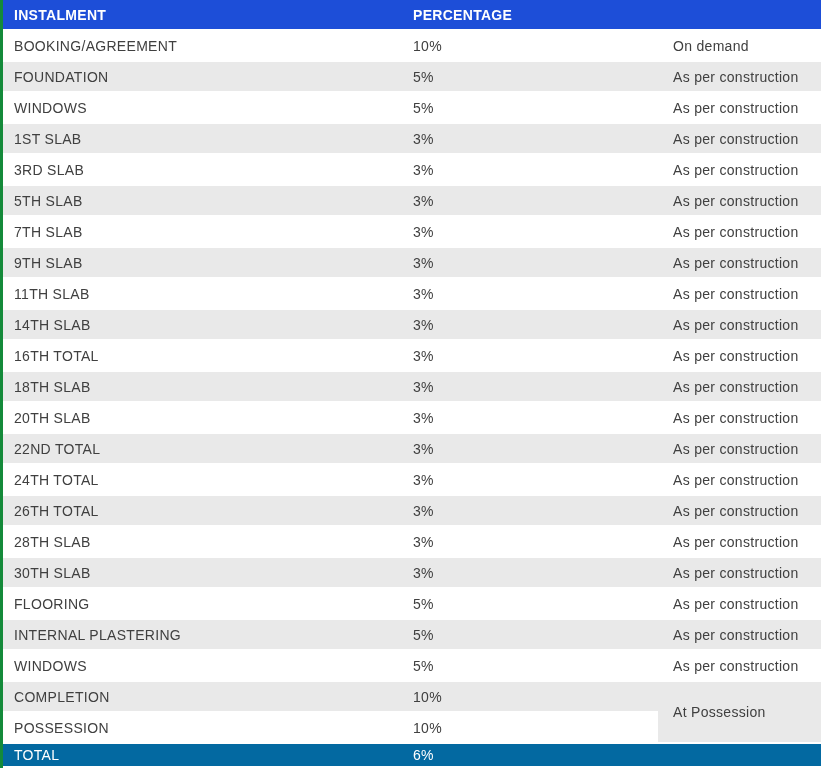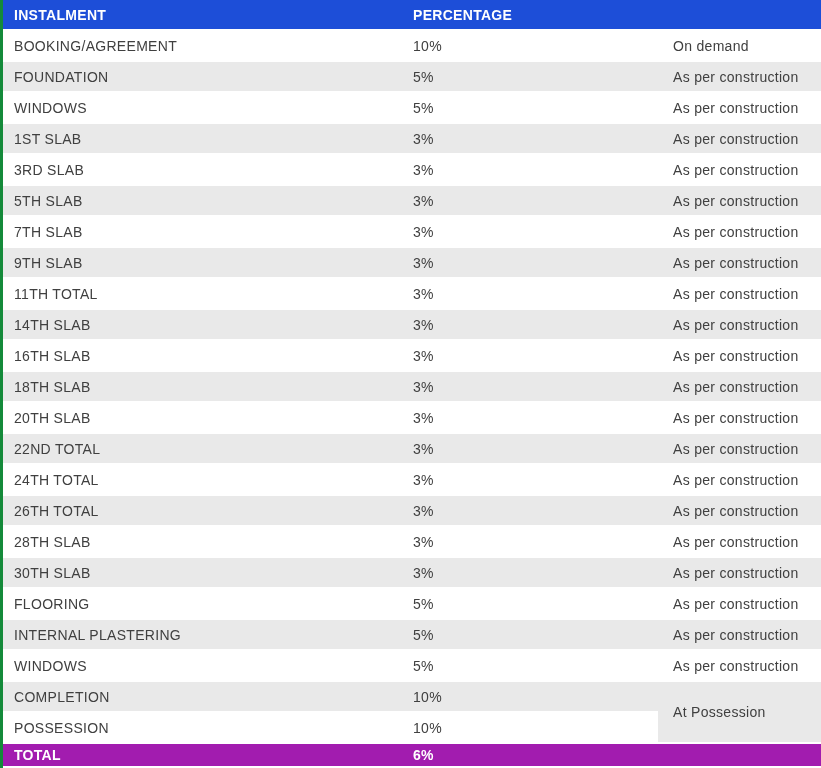--- a/index.html
+++ b/index.html
@@ -43,23 +43,23 @@
   thead th {
     background: #1d4ed8;
     color: #ffffff;
     font-weight: 700;
     height: 29px;
   }
   tbody tr.alt td { background: #e9e9e9; }
   td.merged { background: #e9e9e9; }
 
   tfoot td {
-    background: #a21caf;
+    background: #0369a1;
     color: #ffffff;
-    font-weight: 700;
+    font-weight: 400;
     height: 22px;
     border-bottom: none;
   }
 </style>
 </head>
 <body>
 
 <div class="page">
   <table class="schedule">
     <colgroup>
@@ -109,31 +109,31 @@
           <td>7TH SLAB</td>
           <td class="pct">3%</td>
           <td class="sched">As per construction</td>
         </tr>
         <tr class="alt">
           <td>9TH SLAB</td>
           <td class="pct">3%</td>
           <td class="sched">As per construction</td>
         </tr>
         <tr>
-          <td>11TH TOTAL</td>
+          <td>11TH SLAB</td>
           <td class="pct">3%</td>
           <td class="sched">As per construction</td>
         </tr>
         <tr class="alt">
           <td>14TH SLAB</td>
           <td class="pct">3%</td>
           <td class="sched">As per construction</td>
         </tr>
         <tr>
-          <td>16TH SLAB</td>
+          <td>16TH TOTAL</td>
           <td class="pct">3%</td>
           <td class="sched">As per construction</td>
         </tr>
         <tr class="alt">
           <td>18TH SLAB</td>
           <td class="pct">3%</td>
           <td class="sched">As per construction</td>
         </tr>
         <tr>
           <td>20TH SLAB</td>

